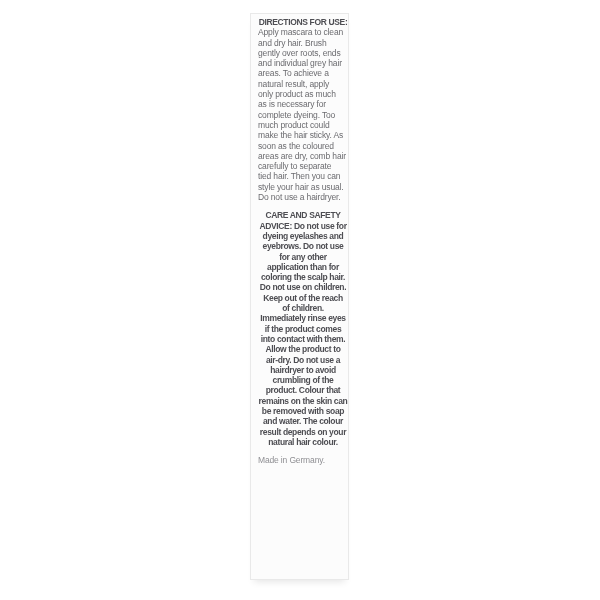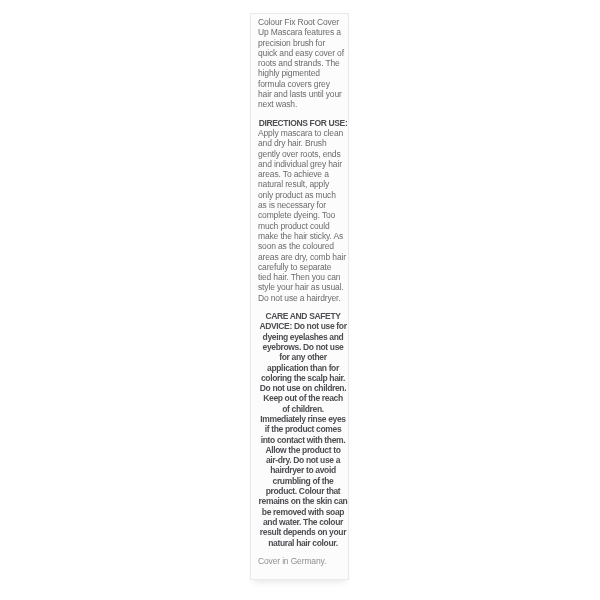--- a/index.html
+++ b/index.html
@@ -46,29 +46,20 @@
     text-align: center;
   }
   .muted { color: var(--text_muted, #8f8f93); }
   .para { margin: 0 0 8px 0; }
 </style>
 </head>
 <body>
 
 <div class="stage">
   <div class="package-panel">
-    <div class="txt regular para">Colour Fix Root Cover
-Up Mascara features a
-precision brush for
-quick and easy cover of
-roots and strands. The
-highly pigmented
-formula covers grey
-hair and lasts until your
-next wash.</div>
     <div class="para">
       <div class="txt bold">DIRECTIONS FOR USE:</div>
       <div class="txt regular">Apply mascara to clean
 and dry hair. Brush
 gently over roots, ends
 and individual grey hair
 areas. To achieve a
 natural result, apply
 only product as much
 as is necessary for
@@ -98,15 +89,15 @@
 Allow the product to
 air-dry. Do not use a
 hairdryer to avoid
 crumbling of the
 product. Colour that
 remains on the skin can
 be removed with soap
 and water. The colour
 result depends on your
 natural hair colour.</div>
-    <div class="txt muted">Cover in Germany.</div>
+    <div class="txt muted">Made in Germany.</div>
   </div>
 </div>
 
 </body></html>

